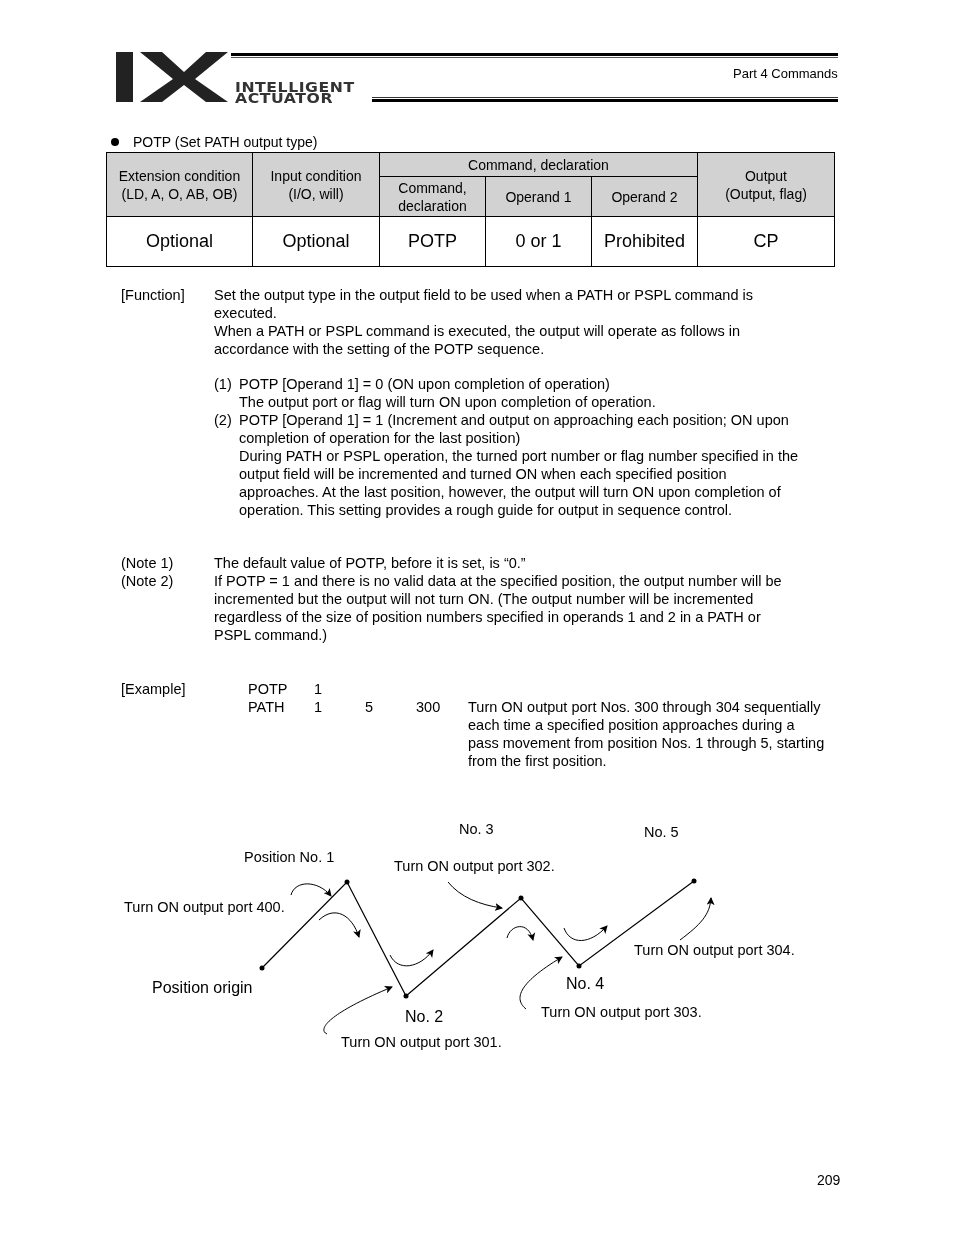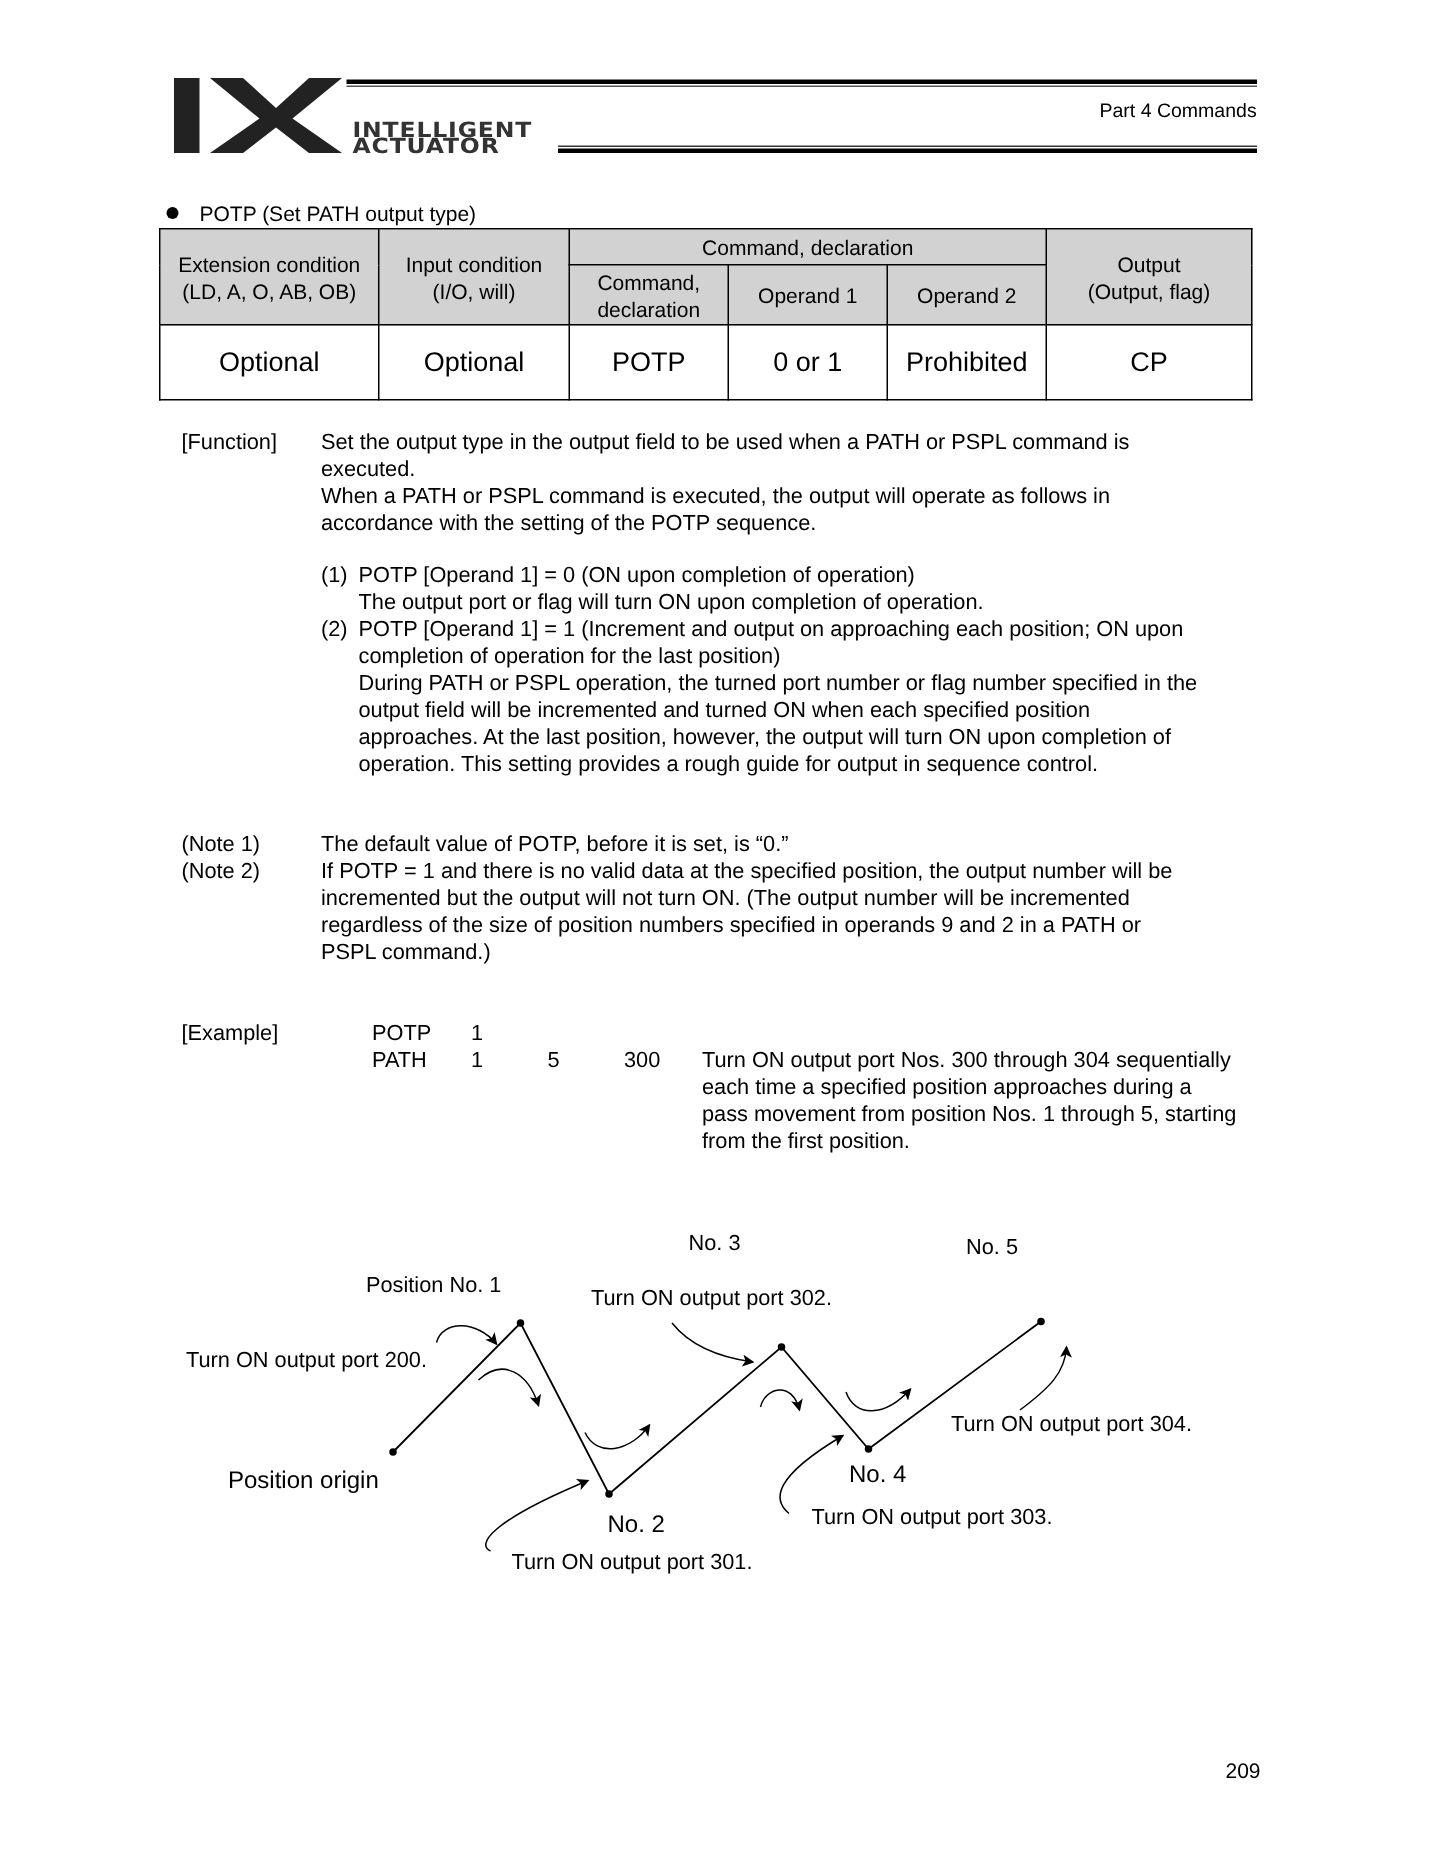--- a/index.html
+++ b/index.html
@@ -114,21 +114,21 @@
 <div class="abs txt col3" style="top:447px">During PATH or PSPL operation, the turned port number or flag number specified in the</div>
 <div class="abs txt col3" style="top:465px">output field will be incremented and turned ON when each specified position</div>
 <div class="abs txt col3" style="top:483px">approaches. At the last position, however, the output will turn ON upon completion of</div>
 <div class="abs txt col3" style="top:501px">operation. This setting provides a rough guide for output in sequence control.</div>
 
 <div class="abs txt lbl" style="top:554px">(Note 1)</div>
 <div class="abs txt col2" style="top:554px">The default value of POTP, before it is set, is “0.”</div>
 <div class="abs txt lbl" style="top:572px">(Note 2)</div>
 <div class="abs txt col2" style="top:572px">If POTP = 1 and there is no valid data at the specified position, the output number will be</div>
 <div class="abs txt col2" style="top:590px">incremented but the output will not turn ON. (The output number will be incremented</div>
-<div class="abs txt col2" style="top:608px">regardless of the size of position numbers specified in operands 9 and 2 in a PATH or</div>
+<div class="abs txt col2" style="top:608px">regardless of the size of position numbers specified in operands 1 and 2 in a PATH or</div>
 <div class="abs txt col2" style="top:626px">PSPL command.)</div>
 
 <div class="abs txt lbl" style="top:680px">[Example]</div>
 <div class="abs txt" style="left:248px;top:680px">POTP</div>
 <div class="abs txt" style="left:314px;top:680px">1</div>
 <div class="abs txt" style="left:248px;top:698px">PATH</div>
 <div class="abs txt" style="left:314px;top:698px">1</div>
 <div class="abs txt" style="left:365px;top:698px">5</div>
 <div class="abs txt" style="left:416px;top:698px">300</div>
 <div class="abs txt" style="left:468px;top:698px">Turn ON output port Nos. 300 through 304 sequentially</div>
@@ -161,21 +161,21 @@
     <path d="M327,1034 C318,1030 325,1015 392,987"></path>
     <path d="M448,882 C460,897 480,905 502,908"></path>
     <path d="M507,938 C510,925 528,920 533,940"></path>
     <path d="M564,928 C570,945 590,945 607,926"></path>
     <path d="M526,1009 C515,1000 515,985 562,957"></path>
     <path d="M680,940 C700,925 710,915 711,898"></path>
   </g>
 </svg>
 
 <div class="abs diag-label" style="left:244px;top:849px">Position No. 1</div>
-<div class="abs diag-label" style="left:124px;top:899px">Turn ON output port 200.</div>
+<div class="abs diag-label" style="left:124px;top:899px">Turn ON output port 400.</div>
 <div class="abs diag-label big" style="left:152px;top:979px">Position origin</div>
 <div class="abs diag-label big" style="left:405px;top:1008px">No. 2</div>
 <div class="abs diag-label" style="left:341px;top:1034px">Turn ON output port 301.</div>
 <div class="abs diag-label" style="left:459px;top:821px">No. 3</div>
 <div class="abs diag-label" style="left:394px;top:858px">Turn ON output port 302.</div>
 <div class="abs diag-label big" style="left:566px;top:975px">No. 4</div>
 <div class="abs diag-label" style="left:541px;top:1004px">Turn ON output port 303.</div>
 <div class="abs diag-label" style="left:644px;top:824px">No. 5</div>
 <div class="abs diag-label" style="left:634px;top:942px">Turn ON output port 304.</div>
 

